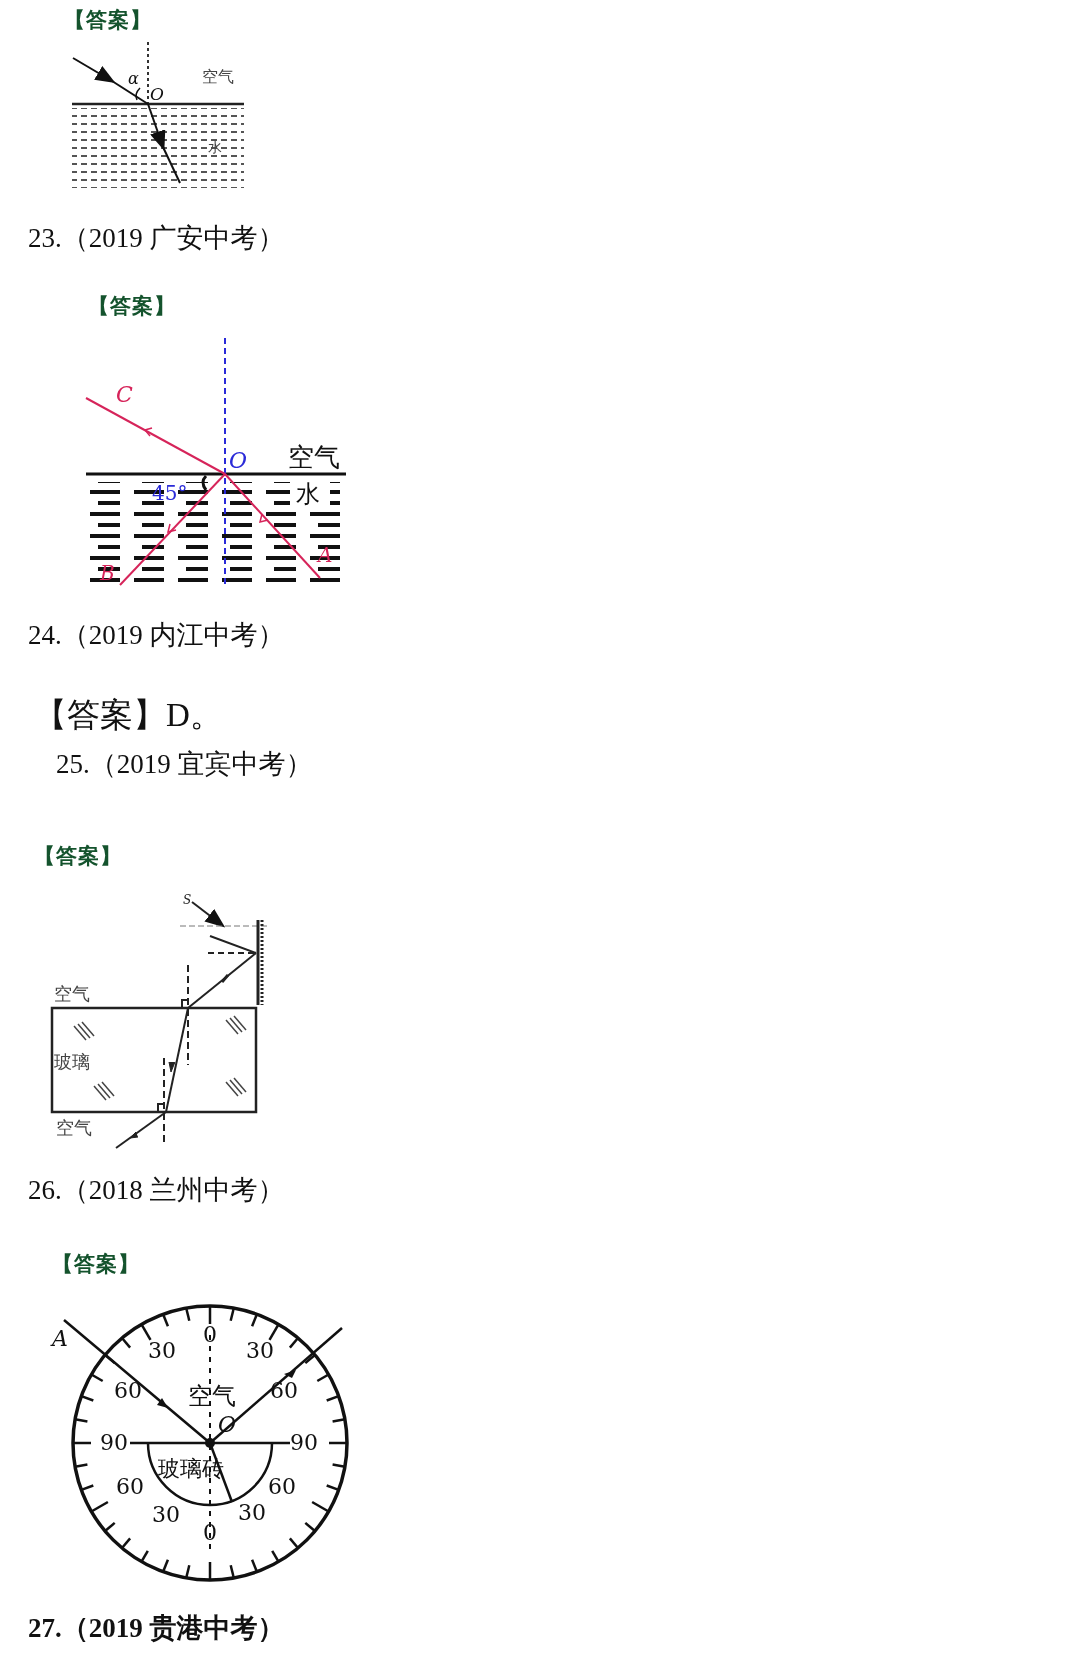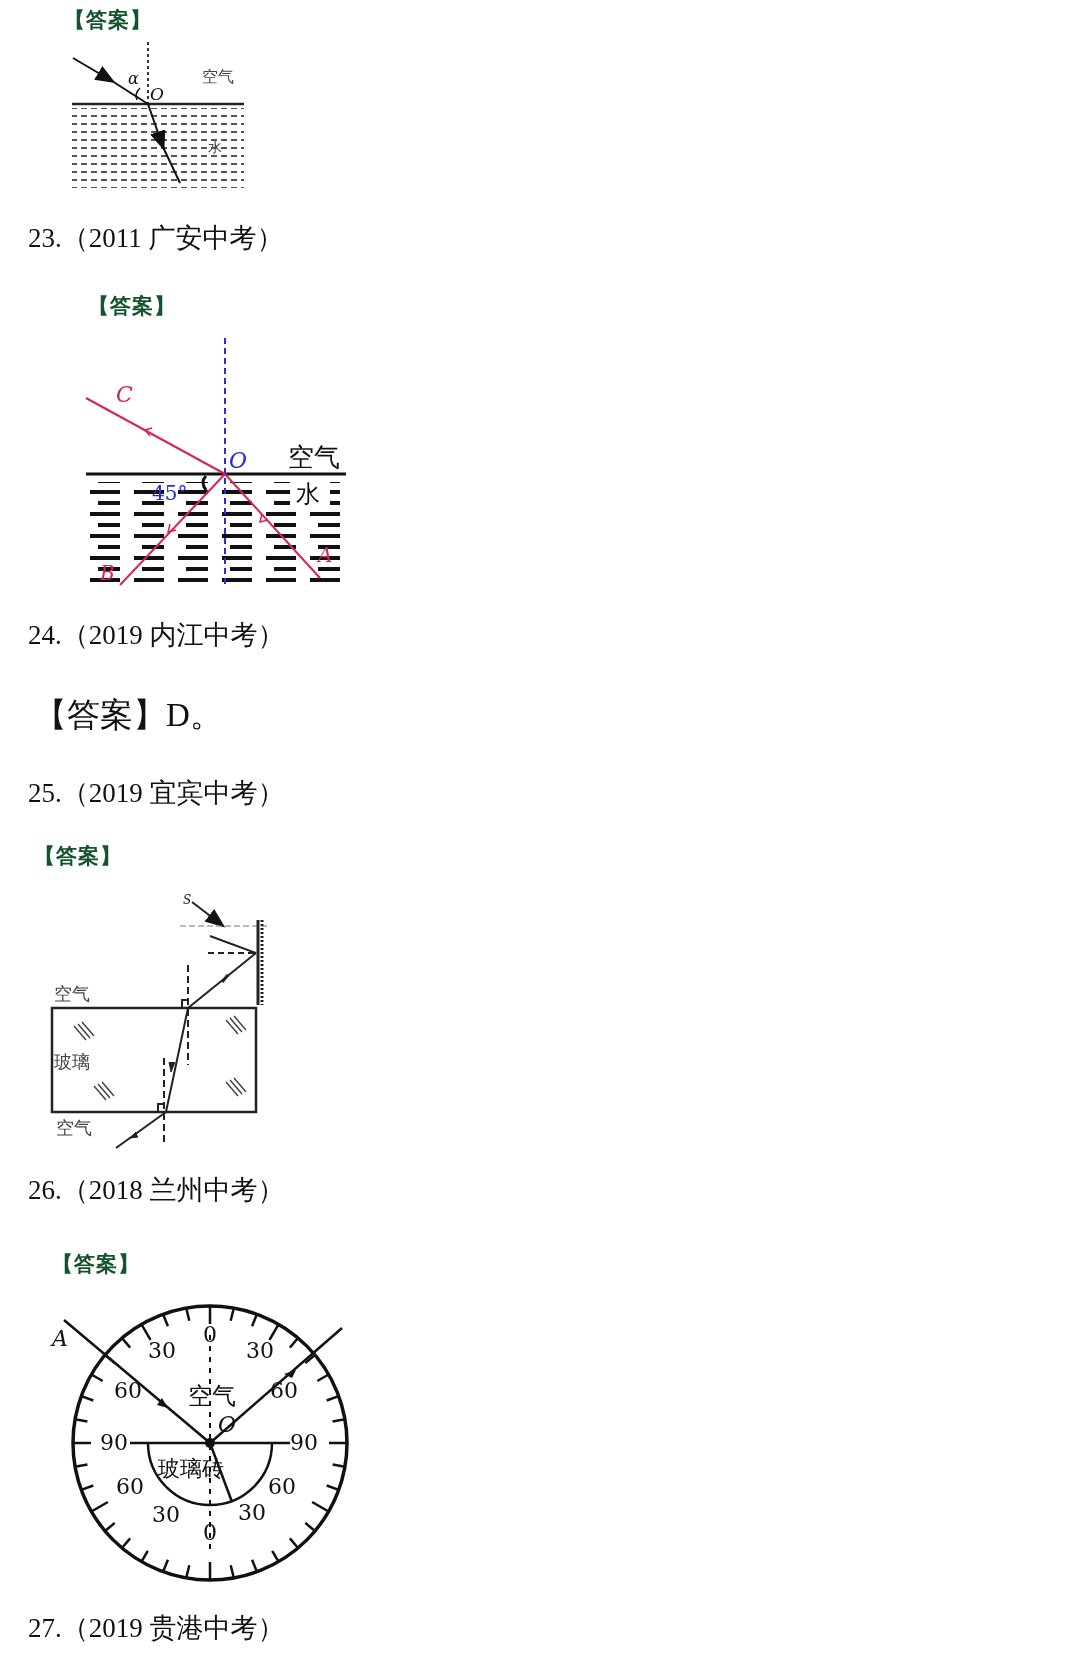--- a/index.html
+++ b/index.html
@@ -183,25 +183,25 @@
       <text x="210" y="1540">0</text>
       <text x="252" y="1520">30</text>
     </g>
     <text x="52" y="1346" font-size="22" font-style="italic" fill="#111">A</text>
     <text x="218" y="1432" font-size="22" font-style="italic" fill="#111">O</text>
     <text x="188" y="1404" font-size="24" fill="#111" font-family="DejaVu Sans, sans-serif">空气</text>
     <text x="158" y="1476" font-size="22" fill="#111" font-family="DejaVu Sans, sans-serif">玻璃砖</text>
   </g>
 </svg>
 
-<div class="q" style="top:222px;">23.（2011 广安中考）</div>
+<div class="q" style="top:222px;">23.（2019 广安中考）</div>
 <div class="ans-label" style="left:88px; top:294px;">【答案】</div>
 
 <div class="q" style="top:619px;">24.（2019 内江中考）</div>
 <div class="ans-text" style="top:699px;">【答案】D。</div>
 
-<div class="q" style="top:777px;">25.（2019 宜宾中考）</div>
+<div class="q" style="top:748px;margin-left:28px;">25.（2019 宜宾中考）</div>
 <div class="ans-label" style="left:34px; top:844px;">【答案】</div>
 
 <div class="q" style="top:1174px;">26.（2018 兰州中考）</div>
 <div class="ans-label" style="left:52px; top:1252px;">【答案】</div>
 
-<div class="q" style="top:1612px;">27.（2019 贵港中考）</div>
+<div class="q" style="top:1612px;font-weight:bold;">27.（2019 贵港中考）</div>
 
 </body></html>

